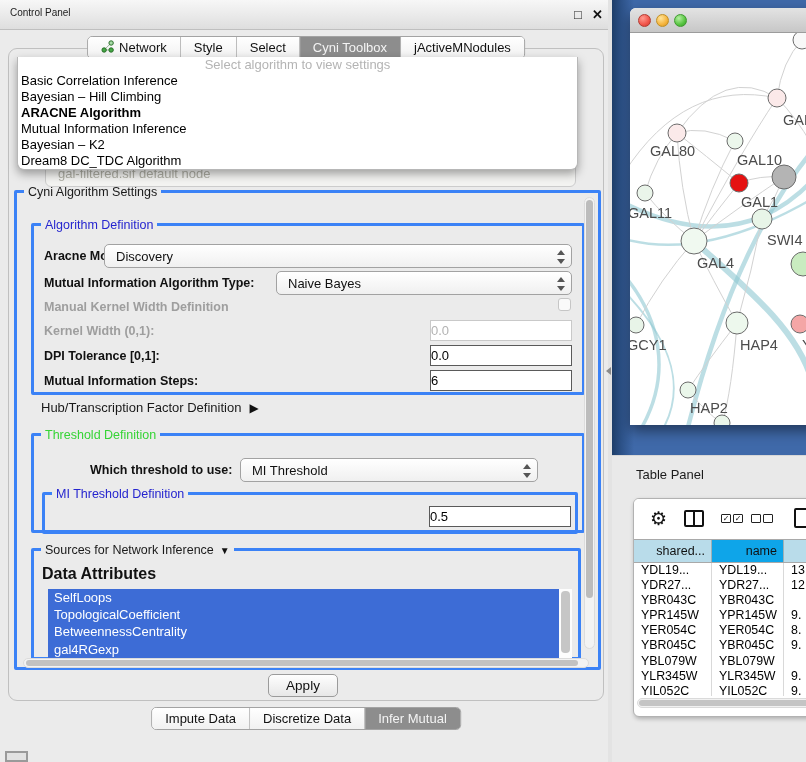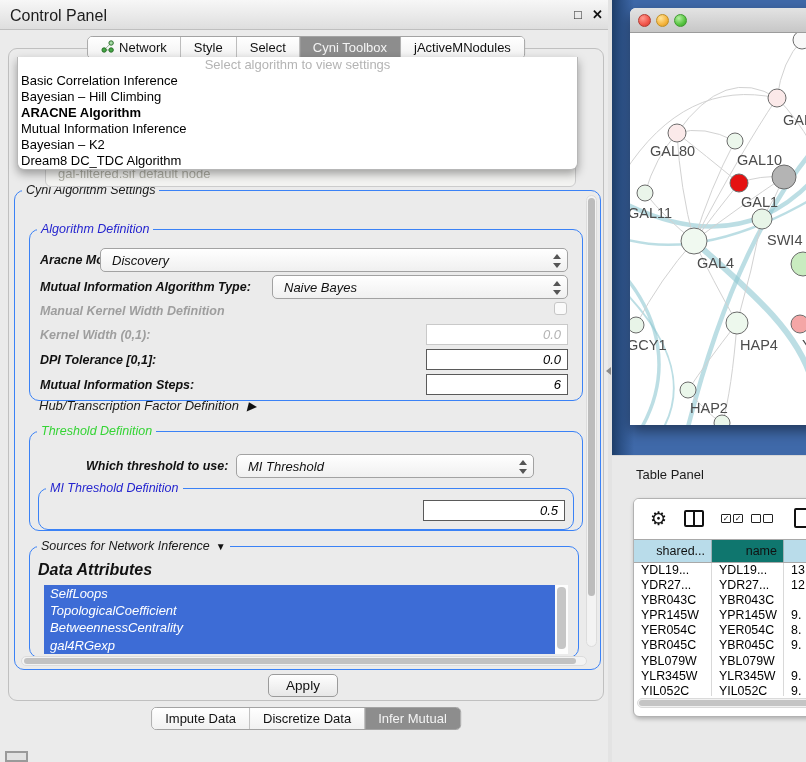--- a/index.html
+++ b/index.html
@@ -3,21 +3,21 @@
 <meta charset="utf-8">
 <style>
   * { margin:0; padding:0; box-sizing:border-box; }
   html,body { width:806px; height:762px; overflow:hidden; background:#ebebeb;
     font-family:"Liberation Sans", sans-serif; }
 
   
   #control-panel { position:absolute; left:0; top:0; width:612px; height:762px; background:#ebebeb; }
   #cp-titlebar { position:absolute; left:0; top:0; width:612px; height:30px;
     background:linear-gradient(#f7f7f7,#dedede); border-bottom:1px solid #bfbfbf; }
-  #cp-title { position:absolute; left:10px; top:7px; font-size:16px; color:#1c1c1c; }
+  #cp-title { position:absolute; left:10px; top:7px; font-size:10px; color:#1c1c1c; }
   #cp-float { position:absolute; left:574px; top:7px; font-size:13px; color:#222; cursor:default; }
   #cp-close { position:absolute; left:592px; top:7px; font-size:13px; font-weight:bold; color:#111; }
 
   
   #cp-box { position:absolute; left:8px; top:48px; width:596px; height:653px;
     border:1px solid #c0c0c0; border-radius:9px; background:#ebebeb; }
 
   
   #top-tabs { position:absolute; top:36px; left:50%; transform:translateX(-50%);
     display:flex; height:23px; border:1px solid #a3a3a3; border-radius:5px; overflow:hidden;
@@ -37,41 +37,41 @@
   #algo-placeholder { height:16px; text-align:center; color:#b4b4b4; font-size:13px; line-height:15px; }
   .dd-item { font-size:13px; line-height:16.1px; padding-left:3px; color:#000; white-space:nowrap; }
   .dd-item.bold { font-weight:bold; }
 
   
   #bg-combo { position:absolute; left:45px; top:160px; width:531px; height:27px;
     border:1px solid #cccccc; border-radius:6px; background:#f3f3f1; z-index:4;
     font-size:13px; line-height:25px; color:#aeaea4; padding-left:12px; overflow:hidden; }
 
   
-  .tborder { position:absolute; border:1px solid #3b82f6; border-radius:10px;font-style:italic; }
+  .tborder { position:absolute; border:3px solid #3b82f6; border-radius:2px; }
   .tlegend { position:absolute; top:-8px; left:7px; background:#ebebeb; padding:0 4px;
     font-size:12.5px; color:#1a1a1a; white-space:nowrap; }
   .tlegend.blue { color:#2525cf; }
   .tlegend.green { color:#35d435; }
 
   #settings-box { left:14px; top:190px; width:587px; height:480px; }
   .flabel { position:absolute; font-size:12.5px; font-weight:bold; color:#111; white-space:nowrap; }
   .flabel.dis { color:#9e9e9e; }
 
   .combo { position:absolute; height:24px; border:1px solid #a2a2a2; border-radius:5px;
     background:linear-gradient(#ffffff,#f0f0f0); font-size:13px; color:#111; }
   .combo .cval { position:absolute; left:11px; top:4px; }
   .combo .arrows { position:absolute; right:7px; top:4px; width:8px; height:16px; }
   .combo .arrows:before { content:""; position:absolute; left:1px; top:1px;
     border-left:4px solid transparent; border-right:4px solid transparent; border-bottom:5px solid #555; }
   .combo .arrows:after { content:""; position:absolute; left:1px; bottom:1px;
     border-left:4px solid transparent; border-right:4px solid transparent; border-top:5px solid #555; }
 
   .tfield { position:absolute; height:21px; background:#ffffff; border:1px solid #5a5a5a;
-    font-size:13px; color:#000; text-align:right; padding:2px 6px 0 0; }
+    font-size:13px; color:#000; padding:2px 6px 0 0; }
   .tfield.dis { border:1px solid #c9c9c9; color:#b3b3b3; }
 
   .checkbox { position:absolute; width:13px; height:13px; border:1px solid #c6c6c6;
     border-radius:3px; background:#fafafa; }
 
   #hub-label { position:absolute; font-size:13px; color:#1a1a1a; }
   .tri-right { display:inline-block; margin-left:8px; font-size:12px; color:#111; }
   .tri-down { display:inline-block; margin-left:6px; font-size:10px; color:#111; }
 
   #attr-list { position:absolute; left:14px; top:38px; width:524px; height:69px;
@@ -122,21 +122,21 @@
   #tp-toolbar { position:absolute; left:0; top:0; width:200px; height:40px; background:#ffffff; }
   #gear-ico { position:absolute; left:16px; top:8px; font-size:19px; color:#111; }
   #split-ico { position:absolute; left:50px; top:11px; width:20px; height:17px; border:2px solid #111; border-radius:2px; }
   #split-ico:before { content:""; position:absolute; left:7px; top:0; width:2px; height:13px; background:#111; }
   .ckpair { position:absolute; top:15px; display:flex; gap:2px; }
   .ck { width:10px; height:9px; border:1.5px solid #222; border-radius:1px; font-size:8px; line-height:8px; text-align:center; color:#111; }
   #page-ico { position:absolute; left:160px; top:9px; width:16px; height:20px; border:2px solid #111; border-radius:2px; background:#fff; }
   #tp-header { position:absolute; left:0; top:40px; width:200px; height:24px; display:flex;
     border-top:1px solid #a9a9a9; border-bottom:1px solid #a9a9a9; }
   .hcell { height:22px; font-size:12.5px; color:#111; text-align:right; padding:4px 6px 0 0;
-    border-right:1px solid #9fb0b5; background:#0f766e; overflow:hidden; }
+    border-right:1px solid #9fb0b5; background:#0ea5e9; overflow:hidden; }
   .hcell.hl { background:#b9dcea; }
   #tp-rows { position:absolute; left:0; top:64px; width:200px; height:133px; overflow:hidden; }
   .trow { display:flex; height:15.1px; }
   .tcell { font-size:12.4px; color:#000; line-height:15px; padding-left:7px; overflow:hidden;
     white-space:nowrap; border-right:1px solid #d9d9d9; }
   #tp-hscroll { position:absolute; left:3px; top:199px; width:194px; height:10px;
     background:#f1f1f1; border:1px solid #dadada; border-radius:5px; }
   #tp-hthumb { position:absolute; left:1px; top:1px; width:188px; height:6px; background:#c4c4c4; border-radius:3px; }
 </style>
 </head>
@@ -171,21 +171,21 @@
         <span>Cyni Toolbox</span>
       </div>
       <div class="seg">
         <span>jActiveMNodules</span>
       </div>
     </div>
 
   <div class="tborder" id="settings-box">
     <span class="tlegend">Cyni Algorithm Settings</span>
 
-    <div class="tborder" style="left:14px; top:30px; width:554px; height:172px;margin-top:8px;">
+    <div class="tborder" style="left:14px; top:30px; width:554px; height:172px;">
       <span class="tlegend blue">Algorithm Definition</span>
 
       <span class="flabel" style="left:10px; top:23px;">Aracne Mode:</span>
       <div class="combo" style="left:70px; top:18px; width:468px;">
         <span class="cval">Discovery</span>
         <span class="arrows"></span>
       </div>
 
       <span class="flabel" style="left:10px; top:50px;">Mutual Information Algorithm Type:</span>
       <div class="combo" style="left:242px; top:45px; width:296px;">

